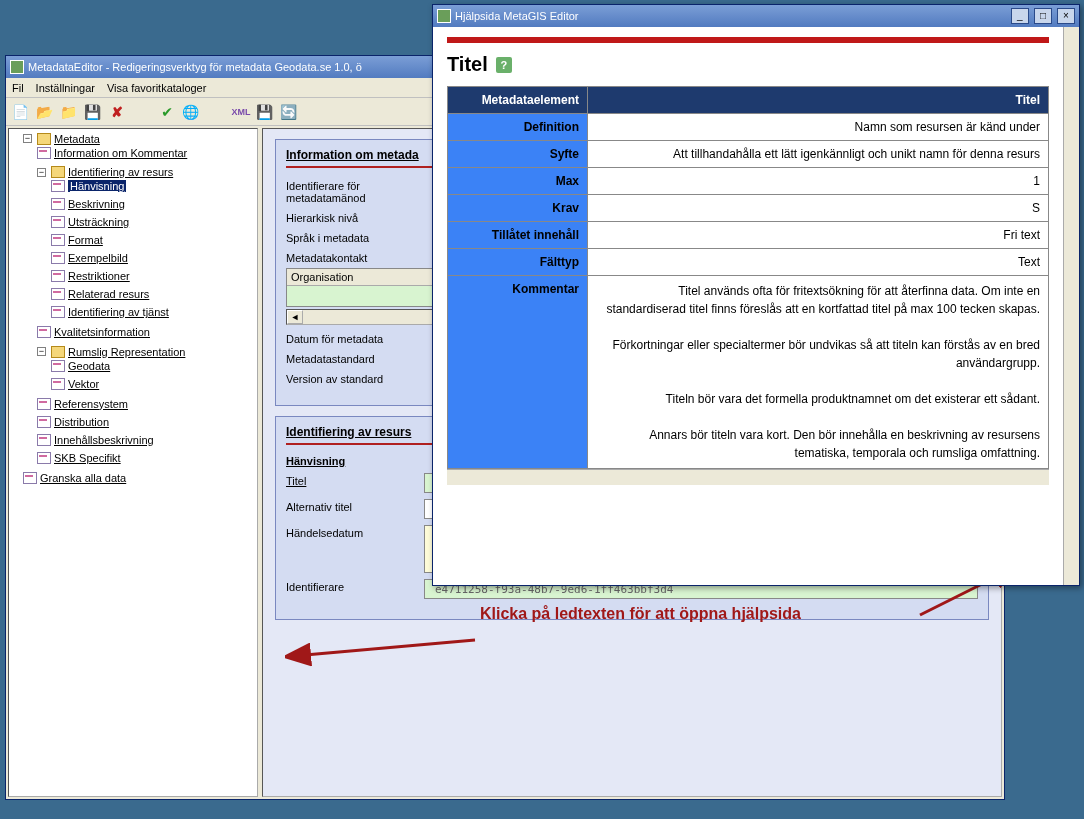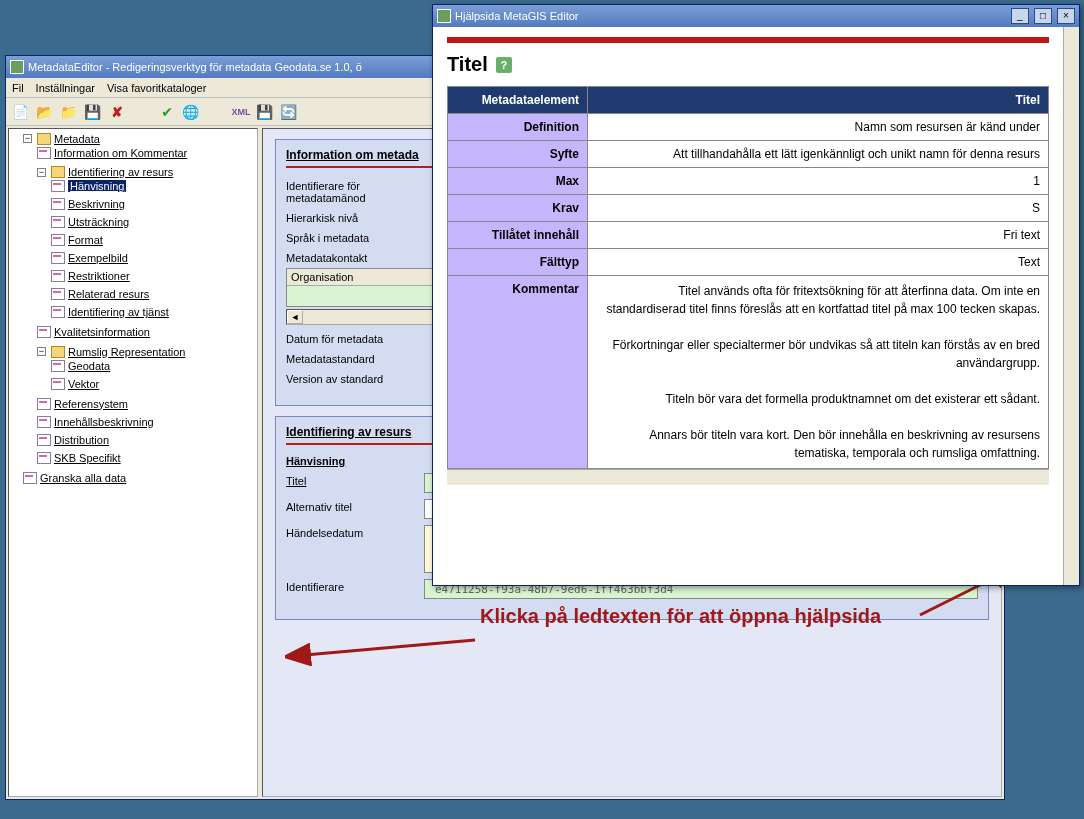--- a/index.html
+++ b/index.html
@@ -52,34 +52,34 @@
   .sub-table { border:1px solid #888; background:#fff; width:100%; font-size:11px; }
   .sub-table .hdr { background:#ece9d8; border-bottom:1px solid #aaa; padding:2px 4px; }
   .sub-table .row { background:#d8f4d0; height:20px; }
   .hscroll { height:16px; background:#ece9d8; border:1px inset #aaa; margin-top:2px; display:flex; }
   .hscroll .arrow { width:16px; border:1px outset #fff; text-align:center; font-size:9px; line-height:12px; }
   .hscroll .track { flex:1; }
 
   .h4sub { font-weight:bold; text-decoration:underline; margin:6px 0; }
 
   
-  .annotation { position:absolute; left:300px; top:545px; color:#a01818; font-size:20px; font-weight:bold; font-family:Verdana,Arial; z-index:5; }
+  .annotation { position:absolute; left:300px; top:545px; color:#a01818; font-size:16px; font-weight:bold; font-family:Verdana,Arial; z-index:5; }
   .arrow-svg { position:absolute; z-index:5; pointer-events:none; }
 
   
   .help-window { position:absolute; left:432px; top:4px; width:648px; height:582px; background:#fff; border:1px solid #0a246a; z-index:10; box-shadow:2px 2px 6px rgba(0,0,0,.4); }
   .help-body { height:calc(100% - 22px); display:flex; }
   .help-content { flex:1; overflow:auto; padding:10px 14px 4px 14px; }
   .help-redbar { height:6px; background:#c01818; margin-bottom:10px; }
   .help-title { font-size:20px; font-weight:bold; margin-bottom:10px; display:flex; align-items:center; gap:8px; }
   .help-q { width:16px; height:16px; background:#6ab06a; color:#fff; font-weight:bold; border-radius:2px; display:inline-flex; align-items:center; justify-content:center; font-size:11px; }
   .help-table { width:100%; border-collapse:collapse; font-size:12px; }
   .help-table th, .help-table td { border:1px solid #888; padding:6px 8px; text-align:right; vertical-align:top; }
   .help-table thead th { background:#1e3a6e; color:#fff; font-weight:bold; }
-  .help-table tbody th { background:#c4b5fd; width:140px; font-weight:bold; }
+  .help-table tbody th { background:#3b82f6; width:140px; font-weight:bold; }
   .help-table .kommentar td { line-height:1.5; }
   .help-hscroll { height:16px; background:#ece9d8; border-top:1px solid #aaa; }
   .vscrollbar { width:16px; background:#ece9d8; border-left:1px solid #aaa; }
 </style>
 </head>
 <body>
 
 <div class="main-window">
   <div class="titlebar">
     <span class="icon"></span>
@@ -187,25 +187,25 @@
                       <span class="label">Vektor</span>
                     </span></li>
               </ul>
             </li>
             <li><span class="node">
                   <span class="tree-icon ico-leaf"></span>
                   <span class="label">Referensystem</span>
                 </span></li>
             <li><span class="node">
                   <span class="tree-icon ico-leaf"></span>
+                  <span class="label">Distribution</span>
+                </span></li>
+            <li><span class="node">
+                  <span class="tree-icon ico-leaf"></span>
                   <span class="label">Innehållsbeskrivning</span>
-                </span></li>
-            <li><span class="node">
-                  <span class="tree-icon ico-leaf"></span>
-                  <span class="label">Distribution</span>
                 </span></li>
             <li><span class="node">
                   <span class="tree-icon ico-leaf"></span>
                   <span class="label">SKB Specifikt</span>
                 </span></li>
           </ul>
         </li>
         <li><span class="node">
               <span class="tree-icon ico-leaf"></span>
               <span class="label">Granska alla data</span>

